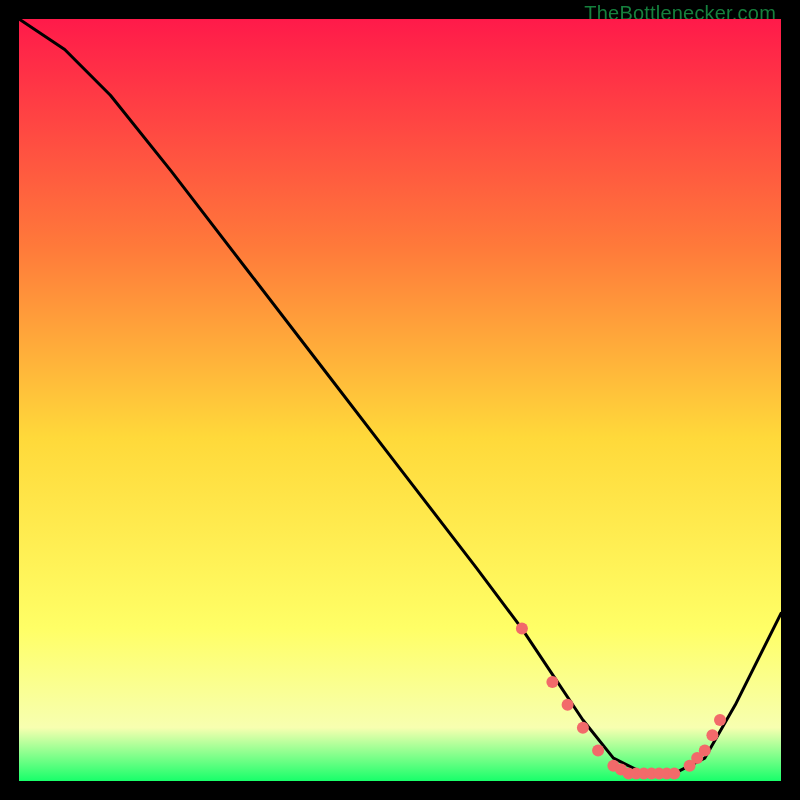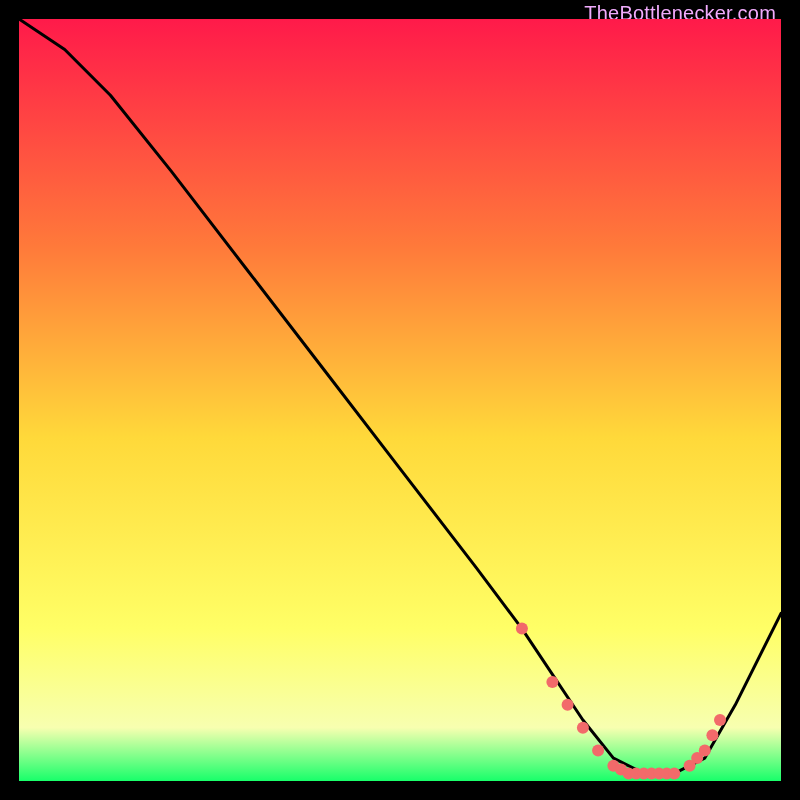--- a/index.html
+++ b/index.html
@@ -23,21 +23,21 @@
     position: absolute;
     left: 0;
     top: 0;
     width: 762px;
     height: 762px;
   }
   .attribution {
     position: absolute;
     top: 2px;
     right: 24px;
-    color: #f0abfc;
+    color: #15803d;
     font-size: 20px;
     font-weight: 400;
     letter-spacing: 0.2px;
   }
   svg {
     display: block;
   }
 </style>
 </head>
 <body>

